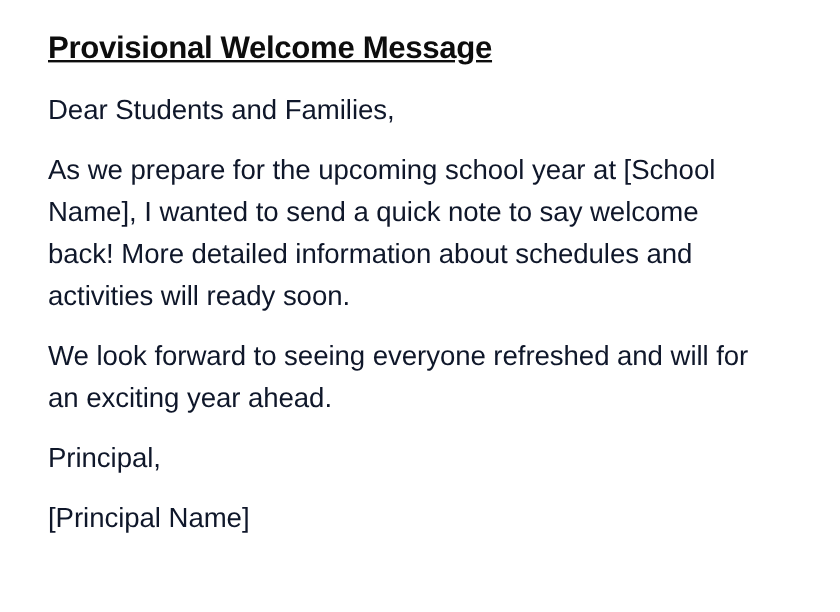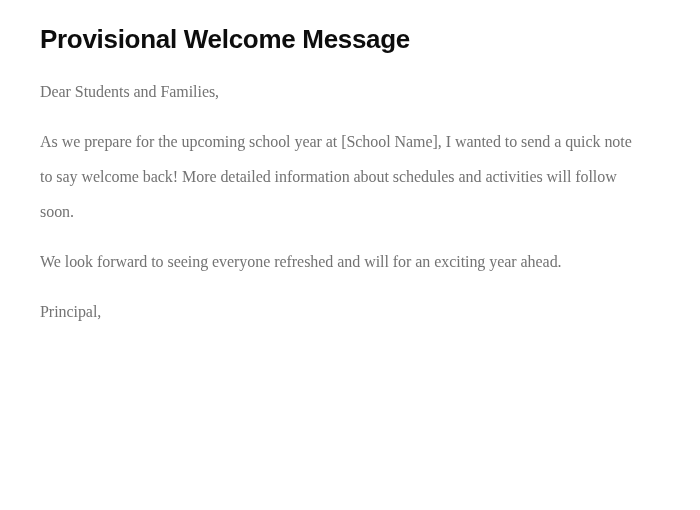--- a/index.html
+++ b/index.html
@@ -26,56 +26,58 @@
   .doc-title {
     margin: 0;
     padding: 0;
     font-family: "Liberation Sans", sans-serif;
     font-size: 26px;
     font-weight: 700;
     line-height: 34px;
     letter-spacing: -0.3px;
     color: #0d0d0d;
     width: 600px;
+    text-decoration: underline;
   }
 
   .body-block {
     margin: 0;
     padding: 0;
     width: 600px;
-    font-family: Liberation Serif, serif;
-    font-size: 16px;
+    font-family: Liberation Sans, sans-serif;
+    font-size: 23px;
     font-weight: 400;
     line-height: 35px;
-    color: #737373;
+    color: #0f172a;
     letter-spacing: -0.05px;
   }
 
   .gap-title    { height: 18px; }
   .gap-para     { height: 15px; }
 </style>
 </head>
 <body>
 
 <div class="page">
 
   <h1 class="doc-title">Provisional Welcome Message</h1>
 
   <div class="gap-title"></div>
 
   <p class="body-block">Dear Students and Families,</p>
 
   <div class="gap-para"></div>
 
-  <p class="body-block">As we prepare for the upcoming school year at [School Name], I wanted to send a quick note to say welcome back! More detailed information about schedules and activities will follow soon.</p>
+  <p class="body-block">As we prepare for the upcoming school year at [School Name], I wanted to send a quick note to say welcome back! More detailed information about schedules and activities will ready soon.</p>
 
   <div class="gap-para"></div>
 
   <p class="body-block">We look forward to seeing everyone refreshed and will for an exciting year ahead.</p>
 
   <div class="gap-para"></div>
 
   <p class="body-block">Principal,</p>
 
   <div class="gap-para"></div>
 
+  <p class="body-block">[Principal Name]</p>
 
 </div>
 
 </body></html>

